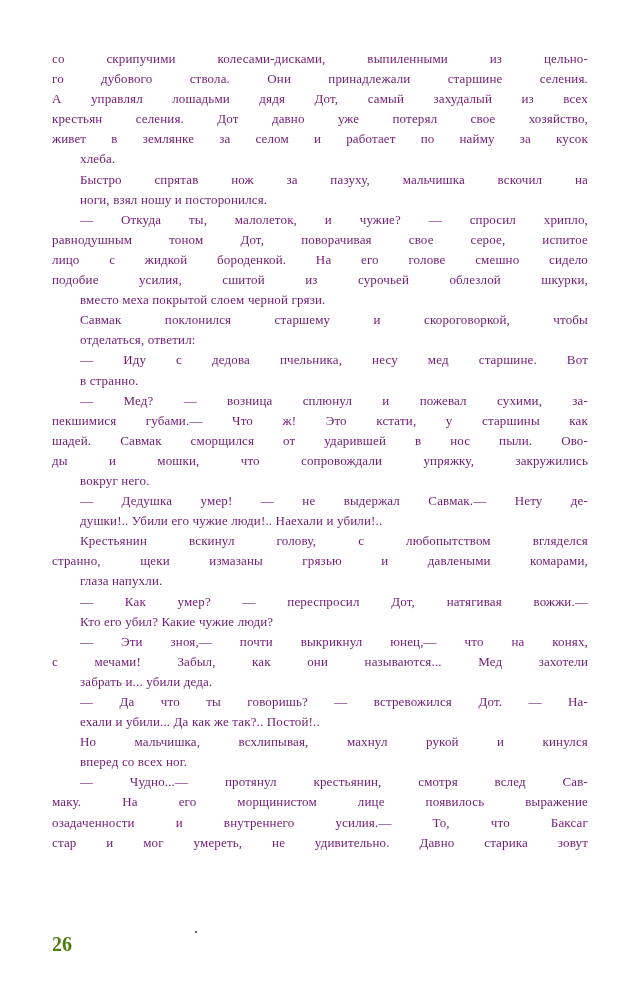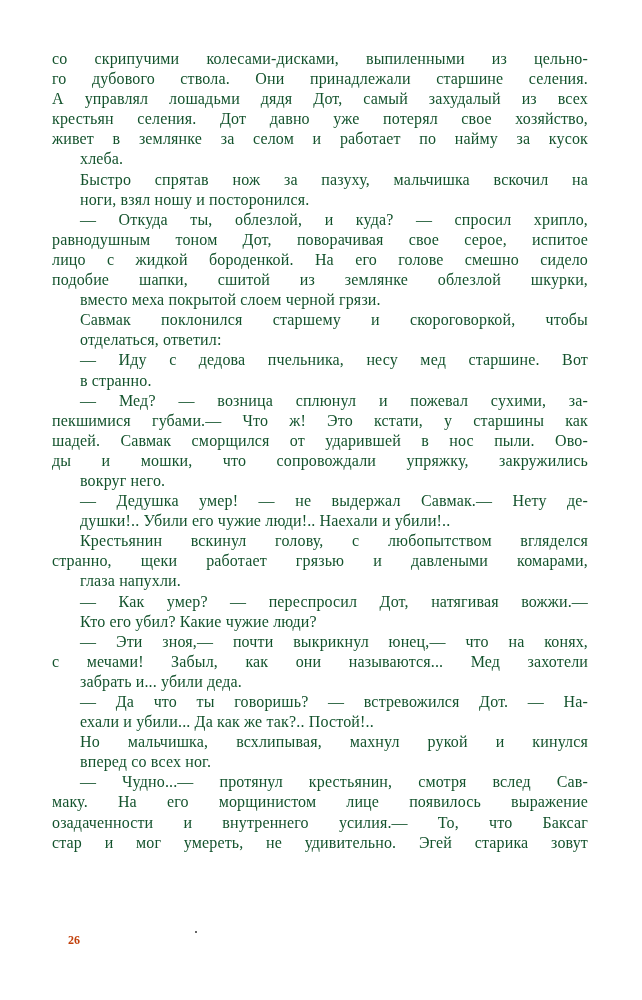--- a/index.html
+++ b/index.html
@@ -1,74 +1,74 @@
 <!DOCTYPE html>
 <html><head>
 <meta charset="utf-8">
 <style>
   html, body { margin: 0; padding: 0; background: #ffffff; }
   body { width: 642px; height: 1000px; position: relative; overflow: hidden; }
   .page {
     position: absolute; left: 52px; top: 49px; width: 536px;
     font-family: "Liberation Serif", "DejaVu Serif", serif;
-    font-size: 16px; line-height: 20.1px; color: #14532d;
+    font-size: 13px; line-height: 20.1px; color: #701a75;
     letter-spacing: 0.15px;
   }
   .line {
     display: block; height: 20.1px; white-space: nowrap;
     text-align: justify; text-align-last: justify;
   }
   .line.last { text-align-last: left; margin-left: 28px; }
   .line.indent { padding-left: 28px; font-family: Liberation Serif, serif; }
   .page-number {
-    position: absolute; left: 68px; top: 933px;
+    position: absolute; left: 52px; top: 933px;
     font-family: "Liberation Serif", "DejaVu Serif", serif;
-    font-size: 12px; font-weight: bold; color: #c2410c;
+    font-size: 20px; font-weight: bold; color: #4d7c0f;
   }
   .speck { position: absolute; left: 195px; top: 931px; width: 2px; height: 2px; background: #333; border-radius: 1px; }
 </style>
 </head>
 <body>
 
 <div class="page" id="page-body">
     <span class="line">со скрипучими колесами-дисками, выпиленными из цельно-</span>
     <span class="line">го дубового ствола. Они принадлежали старшине селения.</span>
     <span class="line">А управлял лошадьми дядя Дот, самый захудалый из всех</span>
     <span class="line">крестьян селения. Дот давно уже потерял свое хозяйство,</span>
     <span class="line">живет в землянке за селом и работает по найму за кусок</span>
     <span class="line last">хлеба.</span>
     <span class="line indent">Быстро спрятав нож за пазуху, мальчишка вскочил на</span>
     <span class="line last">ноги, взял ношу и посторонился.</span>
-    <span class="line indent">— Откуда ты, облезлой, и куда? — спросил хрипло,</span>
+    <span class="line indent">— Откуда ты, малолеток, и чужие? — спросил хрипло,</span>
     <span class="line">равнодушным тоном Дот, поворачивая свое серое, испитое</span>
     <span class="line">лицо с жидкой бороденкой. На его голове смешно сидело</span>
-    <span class="line">подобие шапки, сшитой из землянке облезлой шкурки,</span>
+    <span class="line">подобие усилия, сшитой из сурочьей облезлой шкурки,</span>
     <span class="line last">вместо меха покрытой слоем черной грязи.</span>
     <span class="line indent">Савмак поклонился старшему и скороговоркой, чтобы</span>
     <span class="line last">отделаться, ответил:</span>
     <span class="line indent">— Иду с дедова пчельника, несу мед старшине. Вот</span>
     <span class="line last">в странно.</span>
     <span class="line indent">— Мед? — возница сплюнул и пожевал сухими, за-</span>
     <span class="line">пекшимися губами.— Что ж! Это кстати, у старшины как</span>
     <span class="line">шадей. Савмак сморщился от ударившей в нос пыли. Ово-</span>
     <span class="line">ды и мошки, что сопровождали упряжку, закружились</span>
     <span class="line last">вокруг него.</span>
     <span class="line indent">— Дедушка умер! — не выдержал Савмак.— Нету де-</span>
     <span class="line last">душки!.. Убили его чужие люди!.. Наехали и убили!..</span>
     <span class="line indent">Крестьянин вскинул голову, с любопытством вгляделся</span>
-    <span class="line">странно, щеки работает грязью и давлеными комарами,</span>
+    <span class="line">странно, щеки измазаны грязью и давлеными комарами,</span>
     <span class="line last">глаза напухли.</span>
     <span class="line indent">— Как умер? — переспросил Дот, натягивая вожжи.—</span>
     <span class="line last">Кто его убил? Какие чужие люди?</span>
     <span class="line indent">— Эти зноя,— почти выкрикнул юнец,— что на конях,</span>
     <span class="line">с мечами! Забыл, как они называются... Мед захотели</span>
     <span class="line last">забрать и... убили деда.</span>
     <span class="line indent">— Да что ты говоришь? — встревожился Дот. — На-</span>
     <span class="line last">ехали и убили... Да как же так?.. Постой!..</span>
     <span class="line indent">Но мальчишка, всхлипывая, махнул рукой и кинулся</span>
     <span class="line last">вперед со всех ног.</span>
     <span class="line indent">— Чудно...— протянул крестьянин, смотря вслед Сав-</span>
     <span class="line">маку. На его морщинистом лице появилось выражение</span>
     <span class="line">озадаченности и внутреннего усилия.— То, что Баксаг</span>
-    <span class="line">стар и мог умереть, не удивительно. Эгей старика зовут</span>
+    <span class="line">стар и мог умереть, не удивительно. Давно старика зовут</span>
   </div>
 <div class="speck"></div>
 <div class="page-number">26</div>
 
 </body></html>

